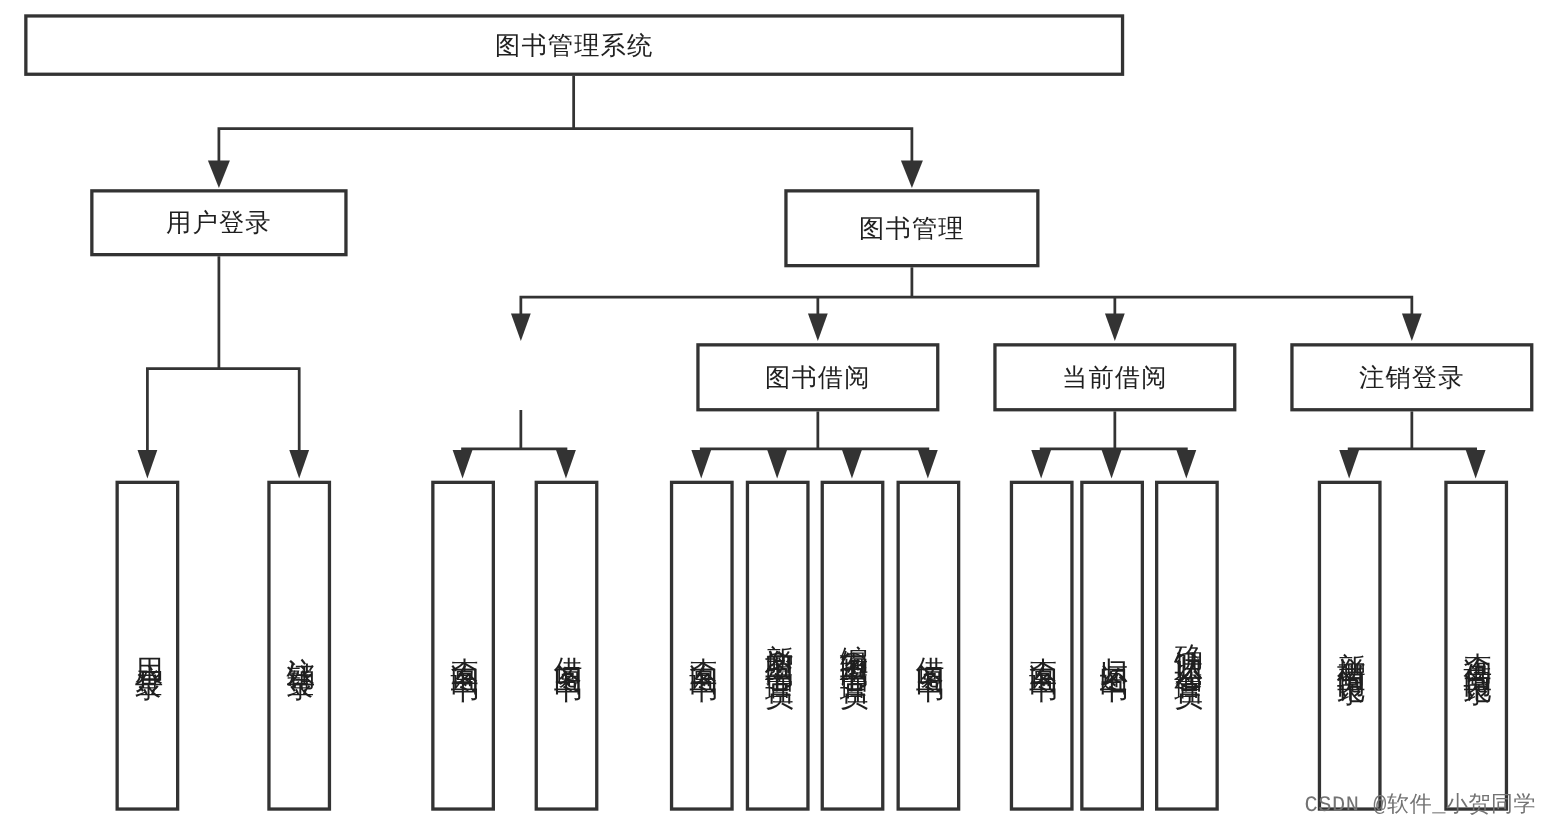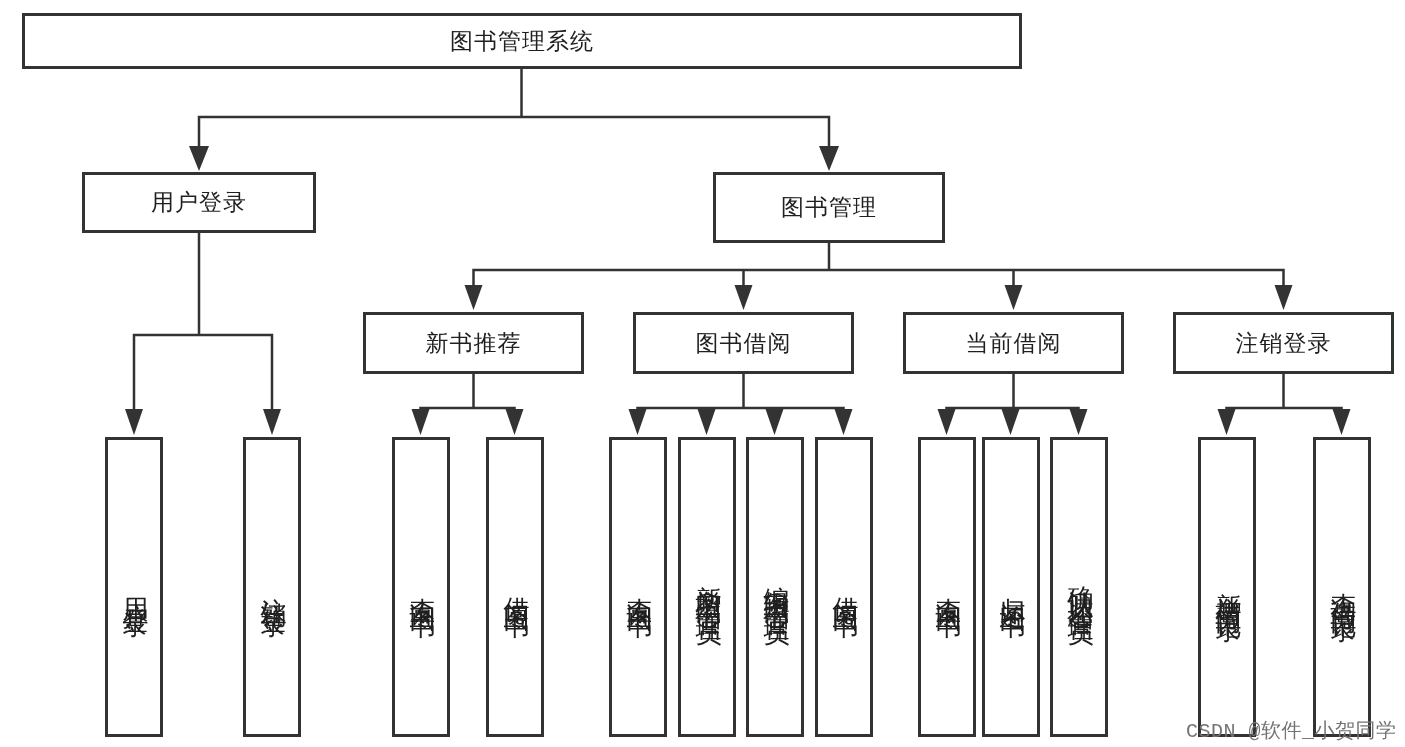--- a/index.html
+++ b/index.html
@@ -102,23 +102,20 @@
     <span>图书管理系统</span>
   </div>
 
   <div class="hbox" style="left:82px;top:172px;width:234px;height:61px;">
     <span>用户登录</span>
   </div>
   <div class="hbox" style="left:713px;top:172px;width:232px;height:71px;">
     <span>图书管理</span>
   </div>
 
-  <div class="hbox" style="left:363px;top:312px;width:221px;height:62px;">
-    <span>新书推荐</span>
-  </div>
   <div class="hbox" style="left:903px;top:312px;width:221px;height:62px;">
     <span>当前借阅</span>
   </div>
   <div class="hbox" style="left:633px;top:312px;width:221px;height:62px;">
     <span>图书借阅</span>
   </div>
   <div class="hbox" style="left:1173px;top:312px;width:221px;height:62px;">
     <span>注销登录</span>
   </div>
 

